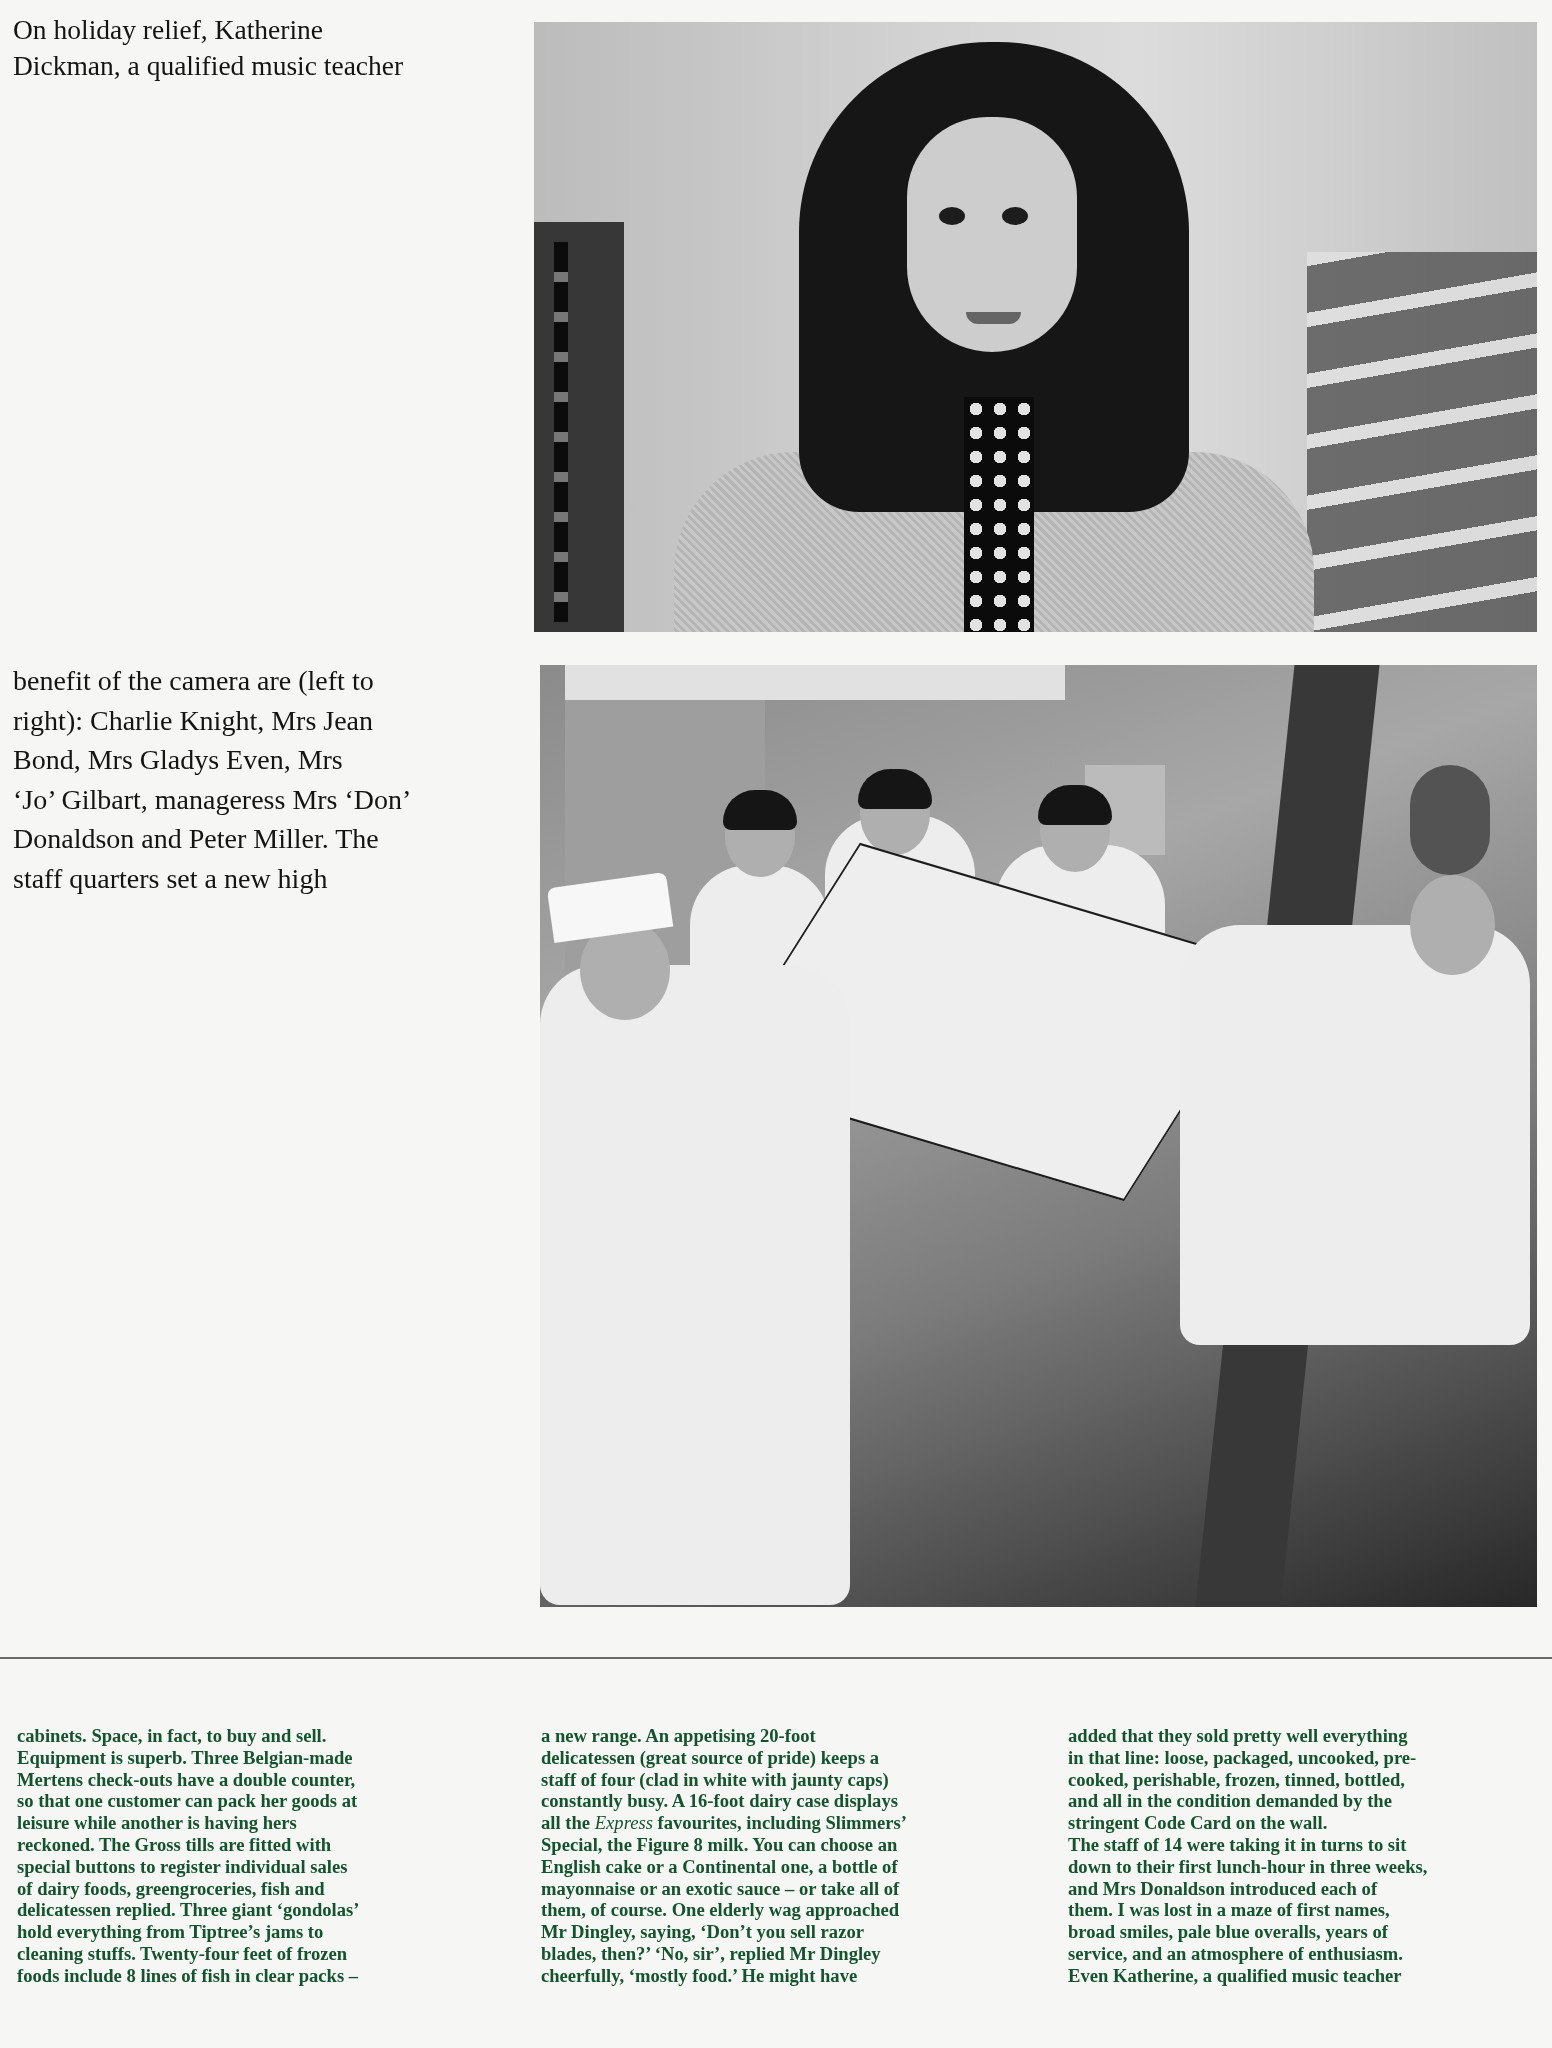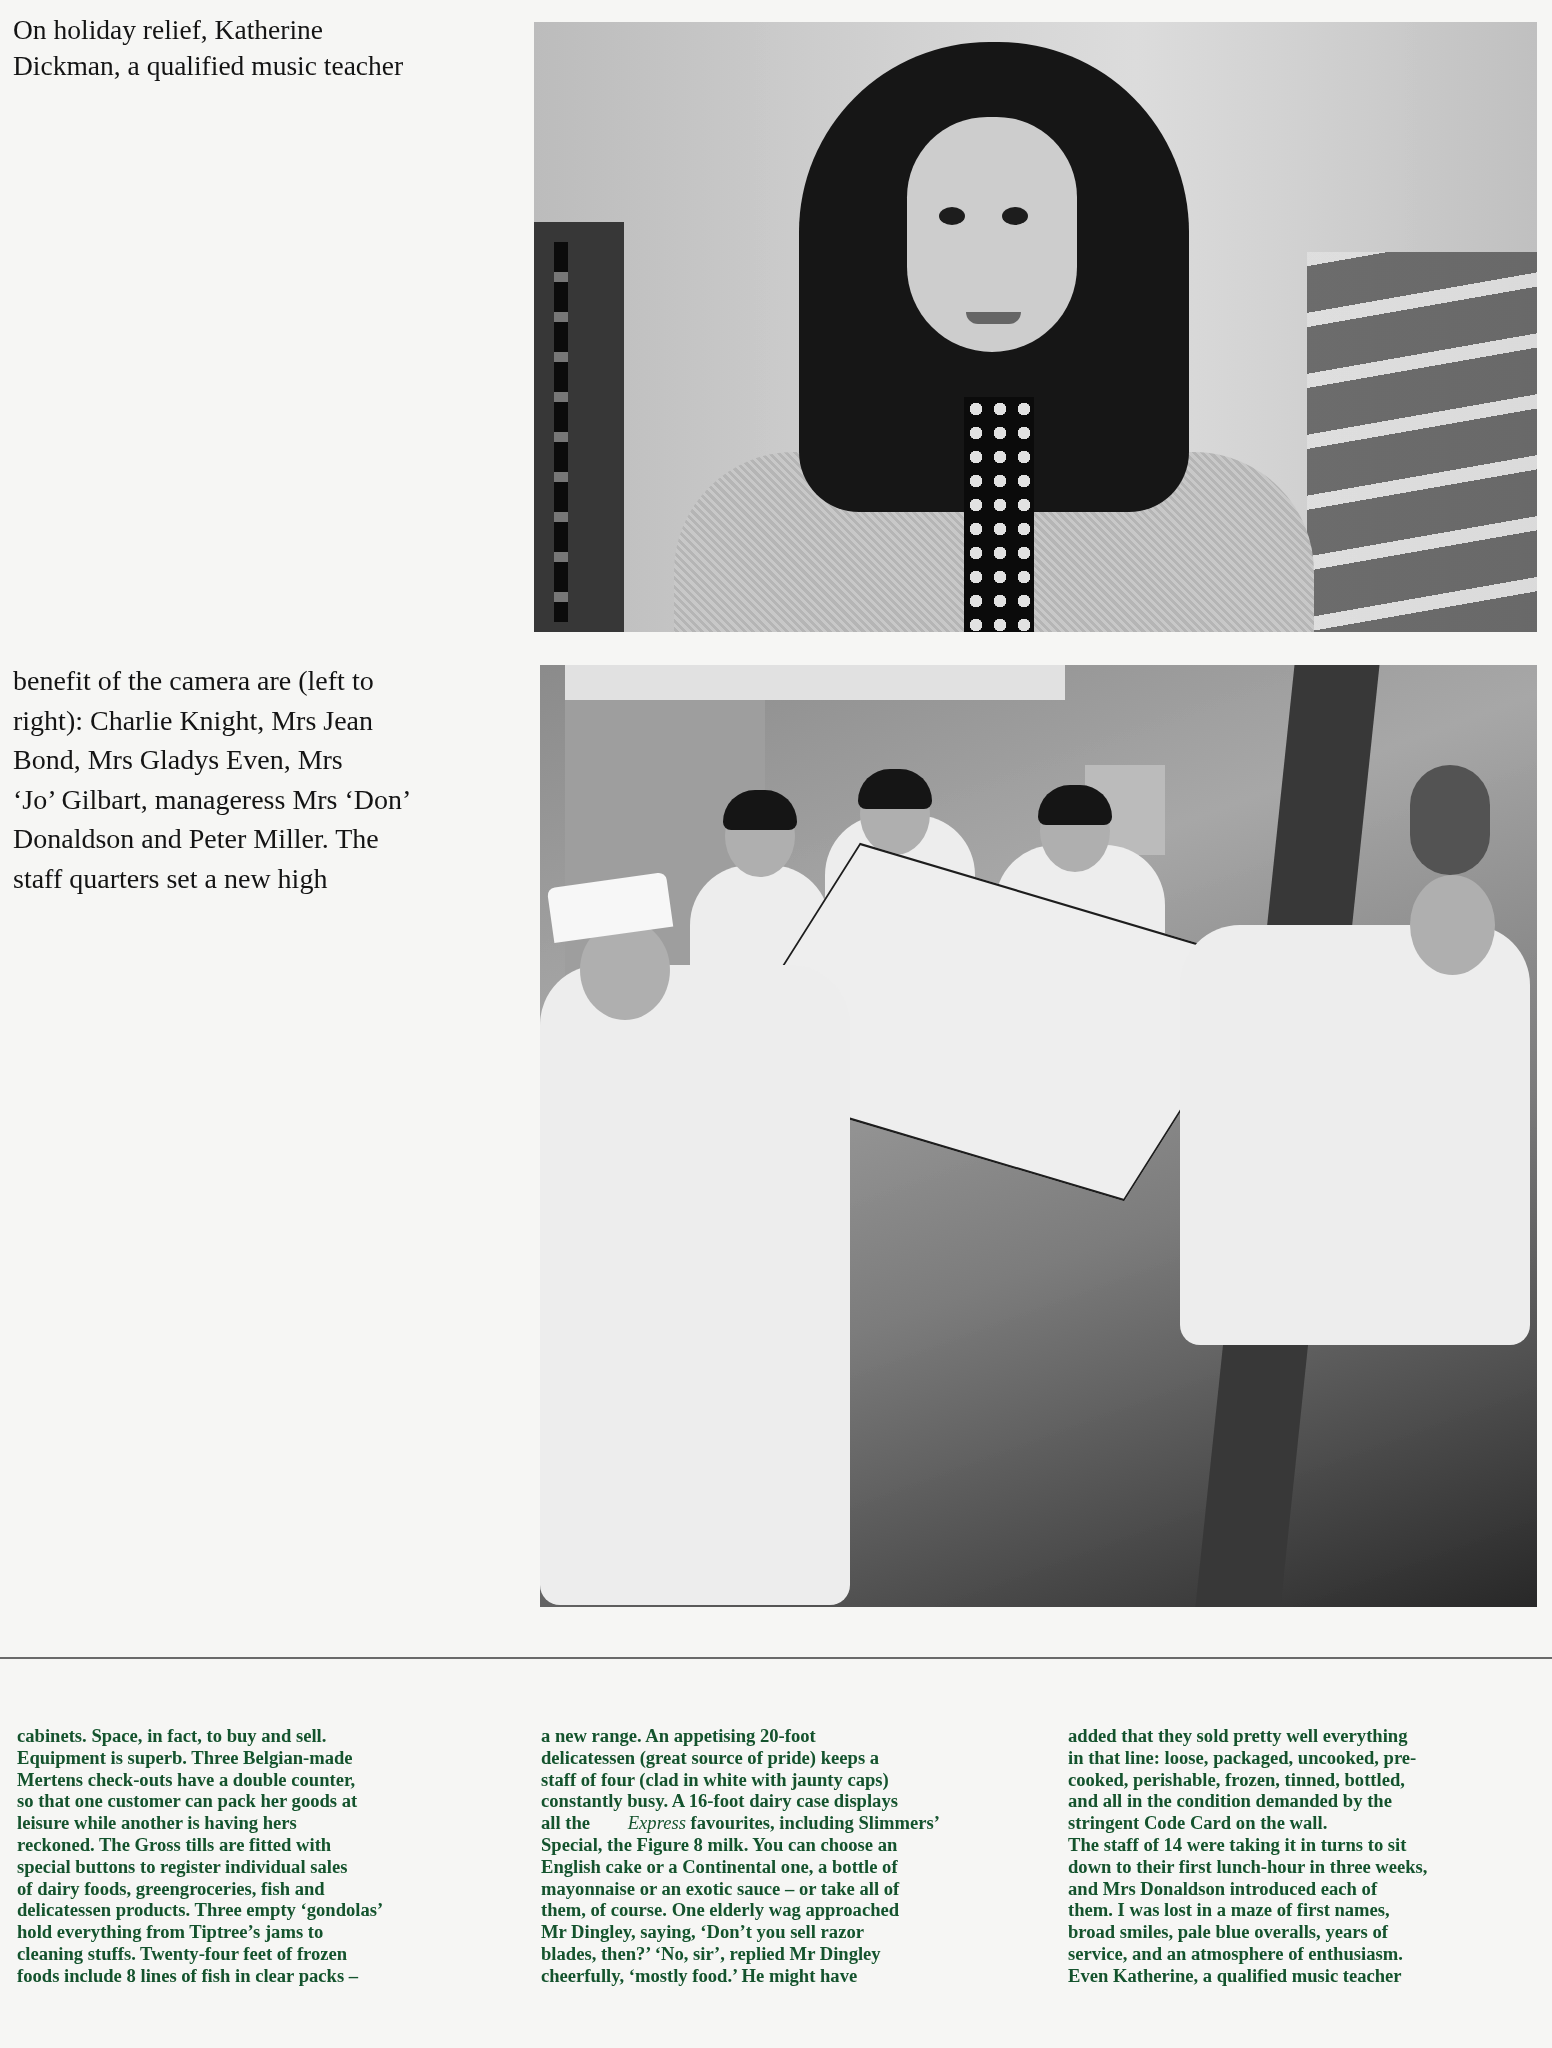--- a/index.html
+++ b/index.html
@@ -64,21 +64,21 @@
       position: absolute; left: 0; top: 1657px; width: 1552px; height: 2px; background: #6a6a6a;
     }
     .col {
       position: absolute; top: 1725px; width: 500px;
       font-size: 18.6px; line-height: 21.8px; font-weight: bold; color: #14532d;
     }
     .col p { margin: 0; white-space: nowrap; }
     #col-1 { left: 17px; }
     #col-2 { left: 541px; }
     #col-3 { left: 1068px; }
-    .ital { font-style: italic; font-weight: normal; margin-left: 33px; }
+    .ital { font-style: italic; font-weight: normal; }
   </style>
 </head>
 <body>
 
 <div id="caption-top" class="caption">
   <p>On holiday relief, Katherine</p>
   <p>Dickman, a qualified music teacher</p>
 </div>
 
 <div id="photo-portrait" class="photo" title="Black-and-white portrait of a young woman with shoulder-length dark hair, floral blouse and checked jacket, standing in a supermarket aisle">
@@ -129,21 +129,21 @@
 
 <div id="col-1" class="col">
   <p>cabinets. Space, in fact, to buy and sell.</p>
   <p>Equipment is superb. Three Belgian-made</p>
   <p>Mertens check-outs have a double counter,</p>
   <p>so that one customer can pack her goods at</p>
   <p>leisure while another is having hers</p>
   <p>reckoned. The Gross tills are fitted with</p>
   <p>special buttons to register individual sales</p>
   <p>of dairy foods, greengroceries, fish and</p>
-  <p>delicatessen products. Three empty ‘gondolas’</p>
+  <p>delicatessen replied. Three giant ‘gondolas’</p>
   <p>hold everything from Tiptree’s jams to</p>
   <p>cleaning stuffs. Twenty-four feet of frozen</p>
   <p>foods include 8 lines of fish in clear packs –</p>
 </div>
 
 <div id="col-2" class="col">
   <p>a new range. An appetising 20-foot</p>
   <p>delicatessen (great source of pride) keeps a</p>
   <p>staff of four (clad in white with jaunty caps)</p>
   <p>constantly busy. A 16-foot dairy case displays</p>

